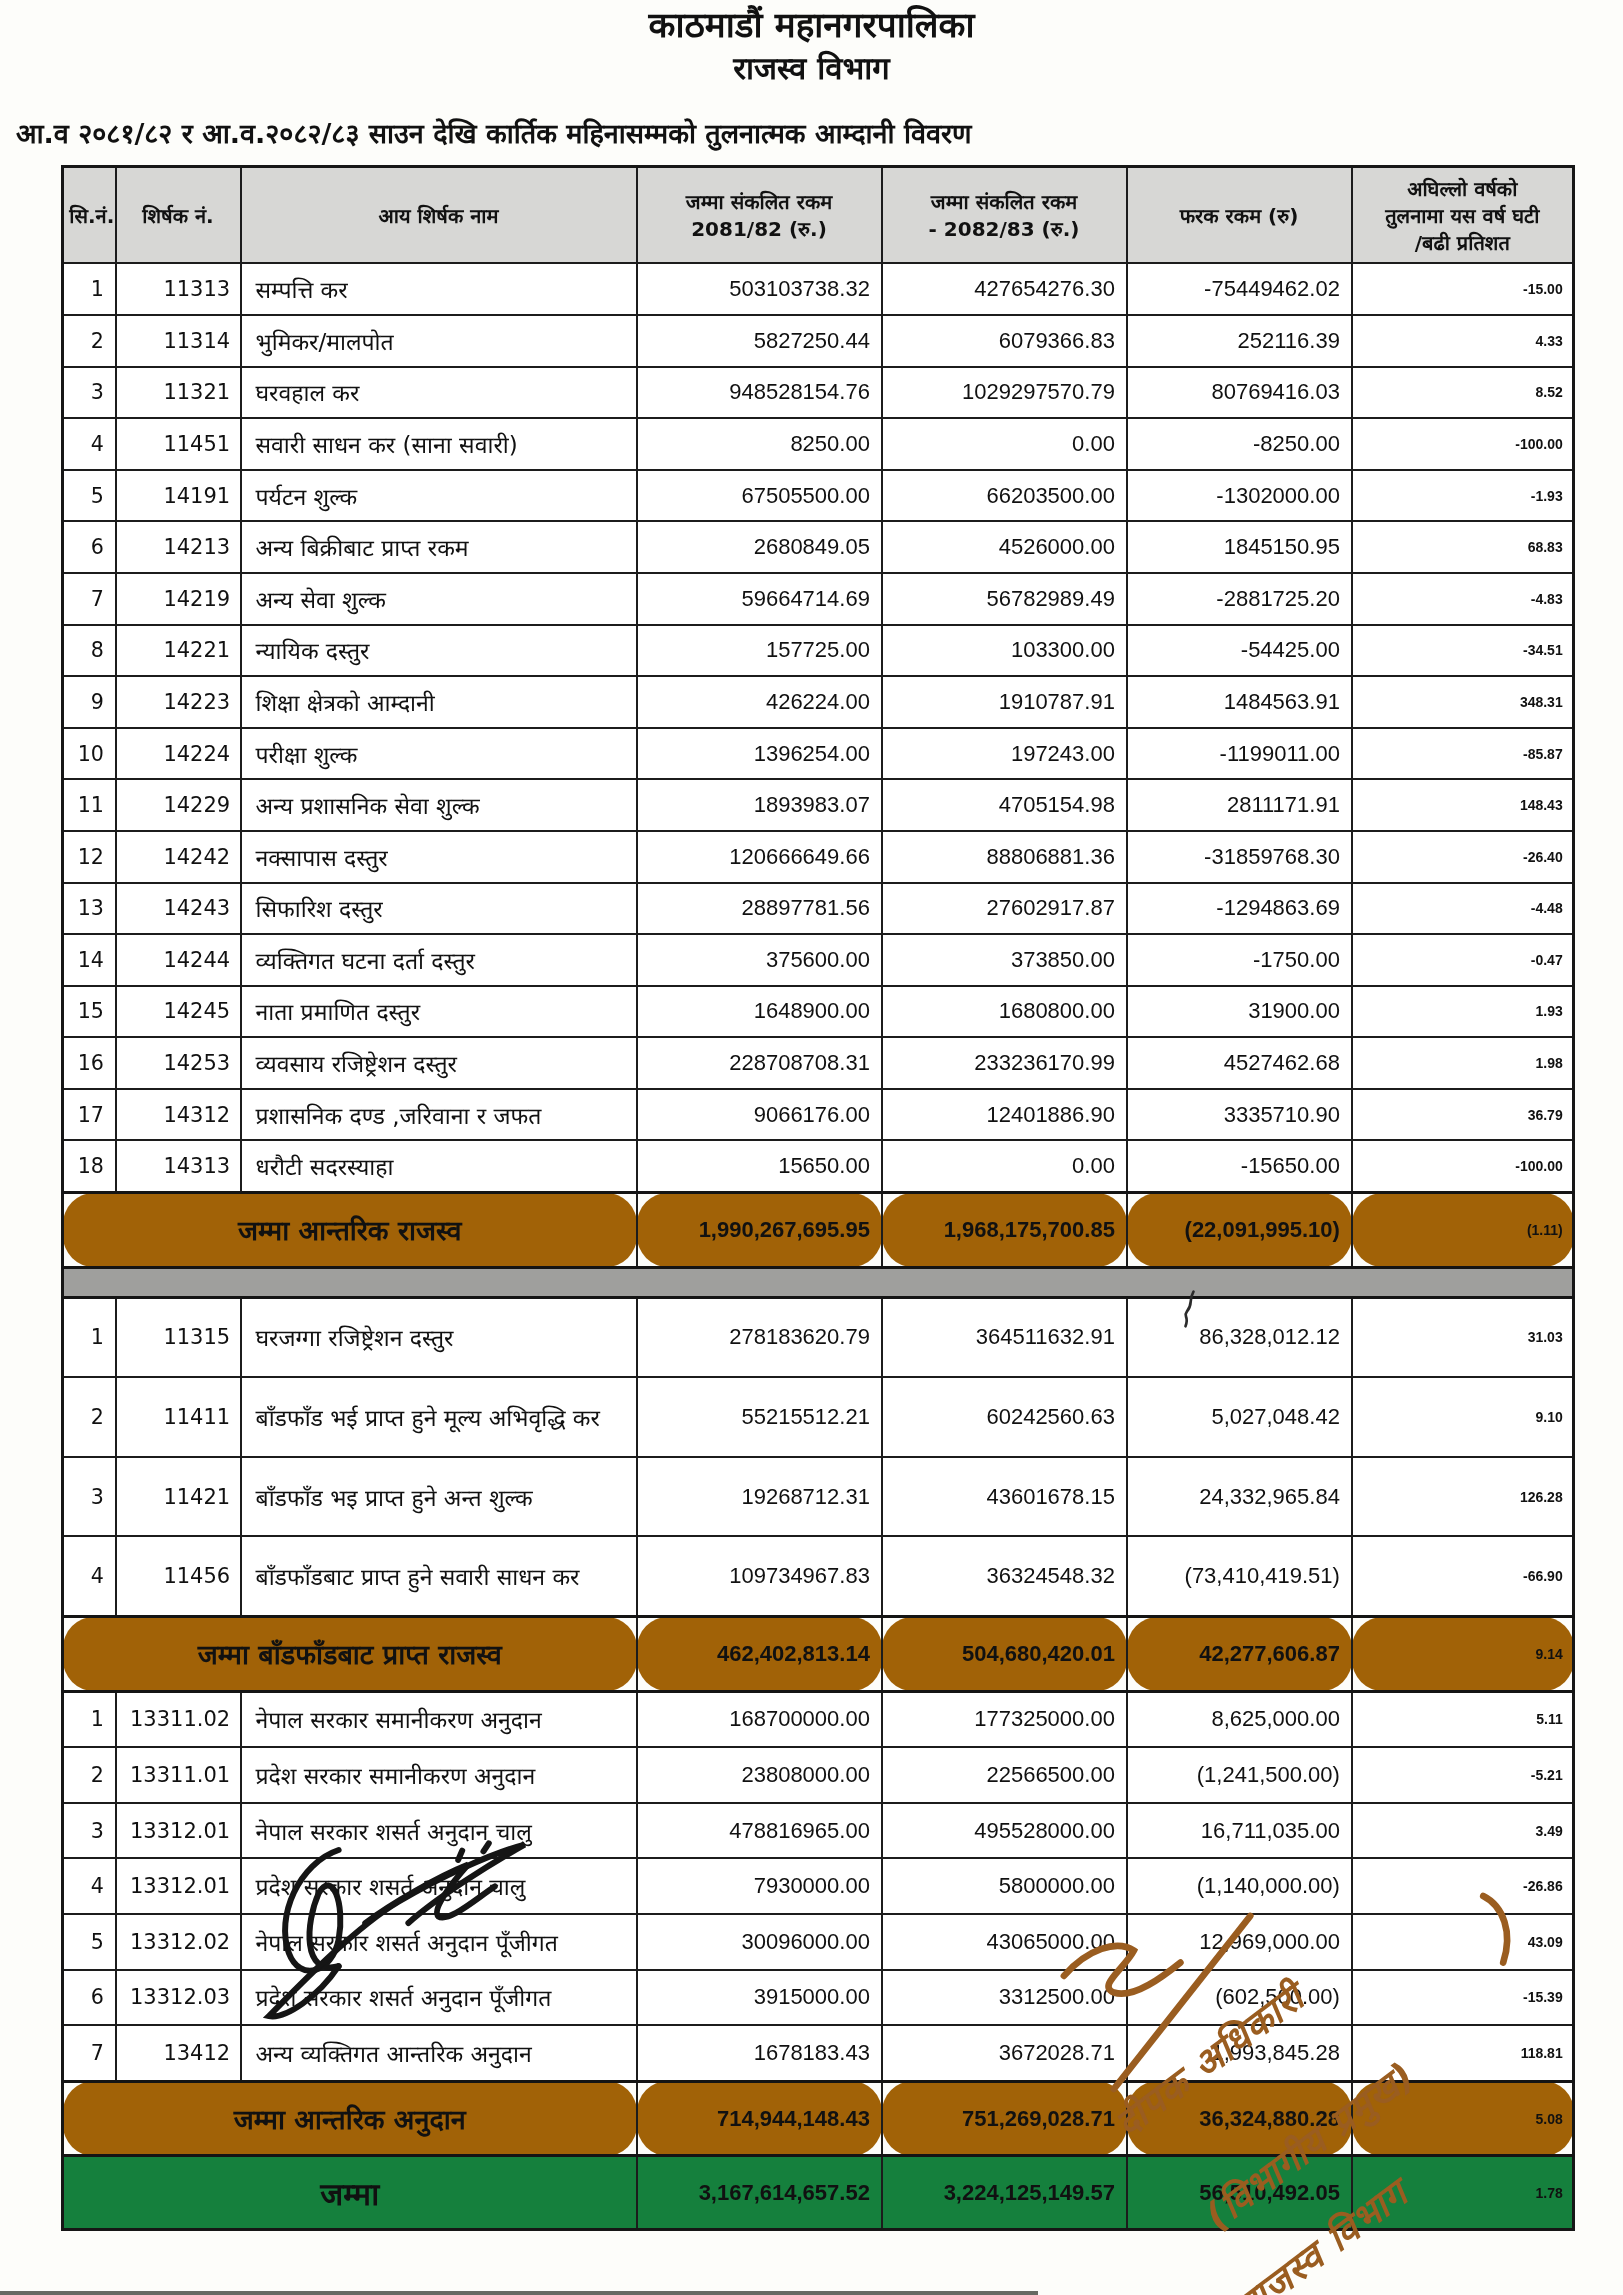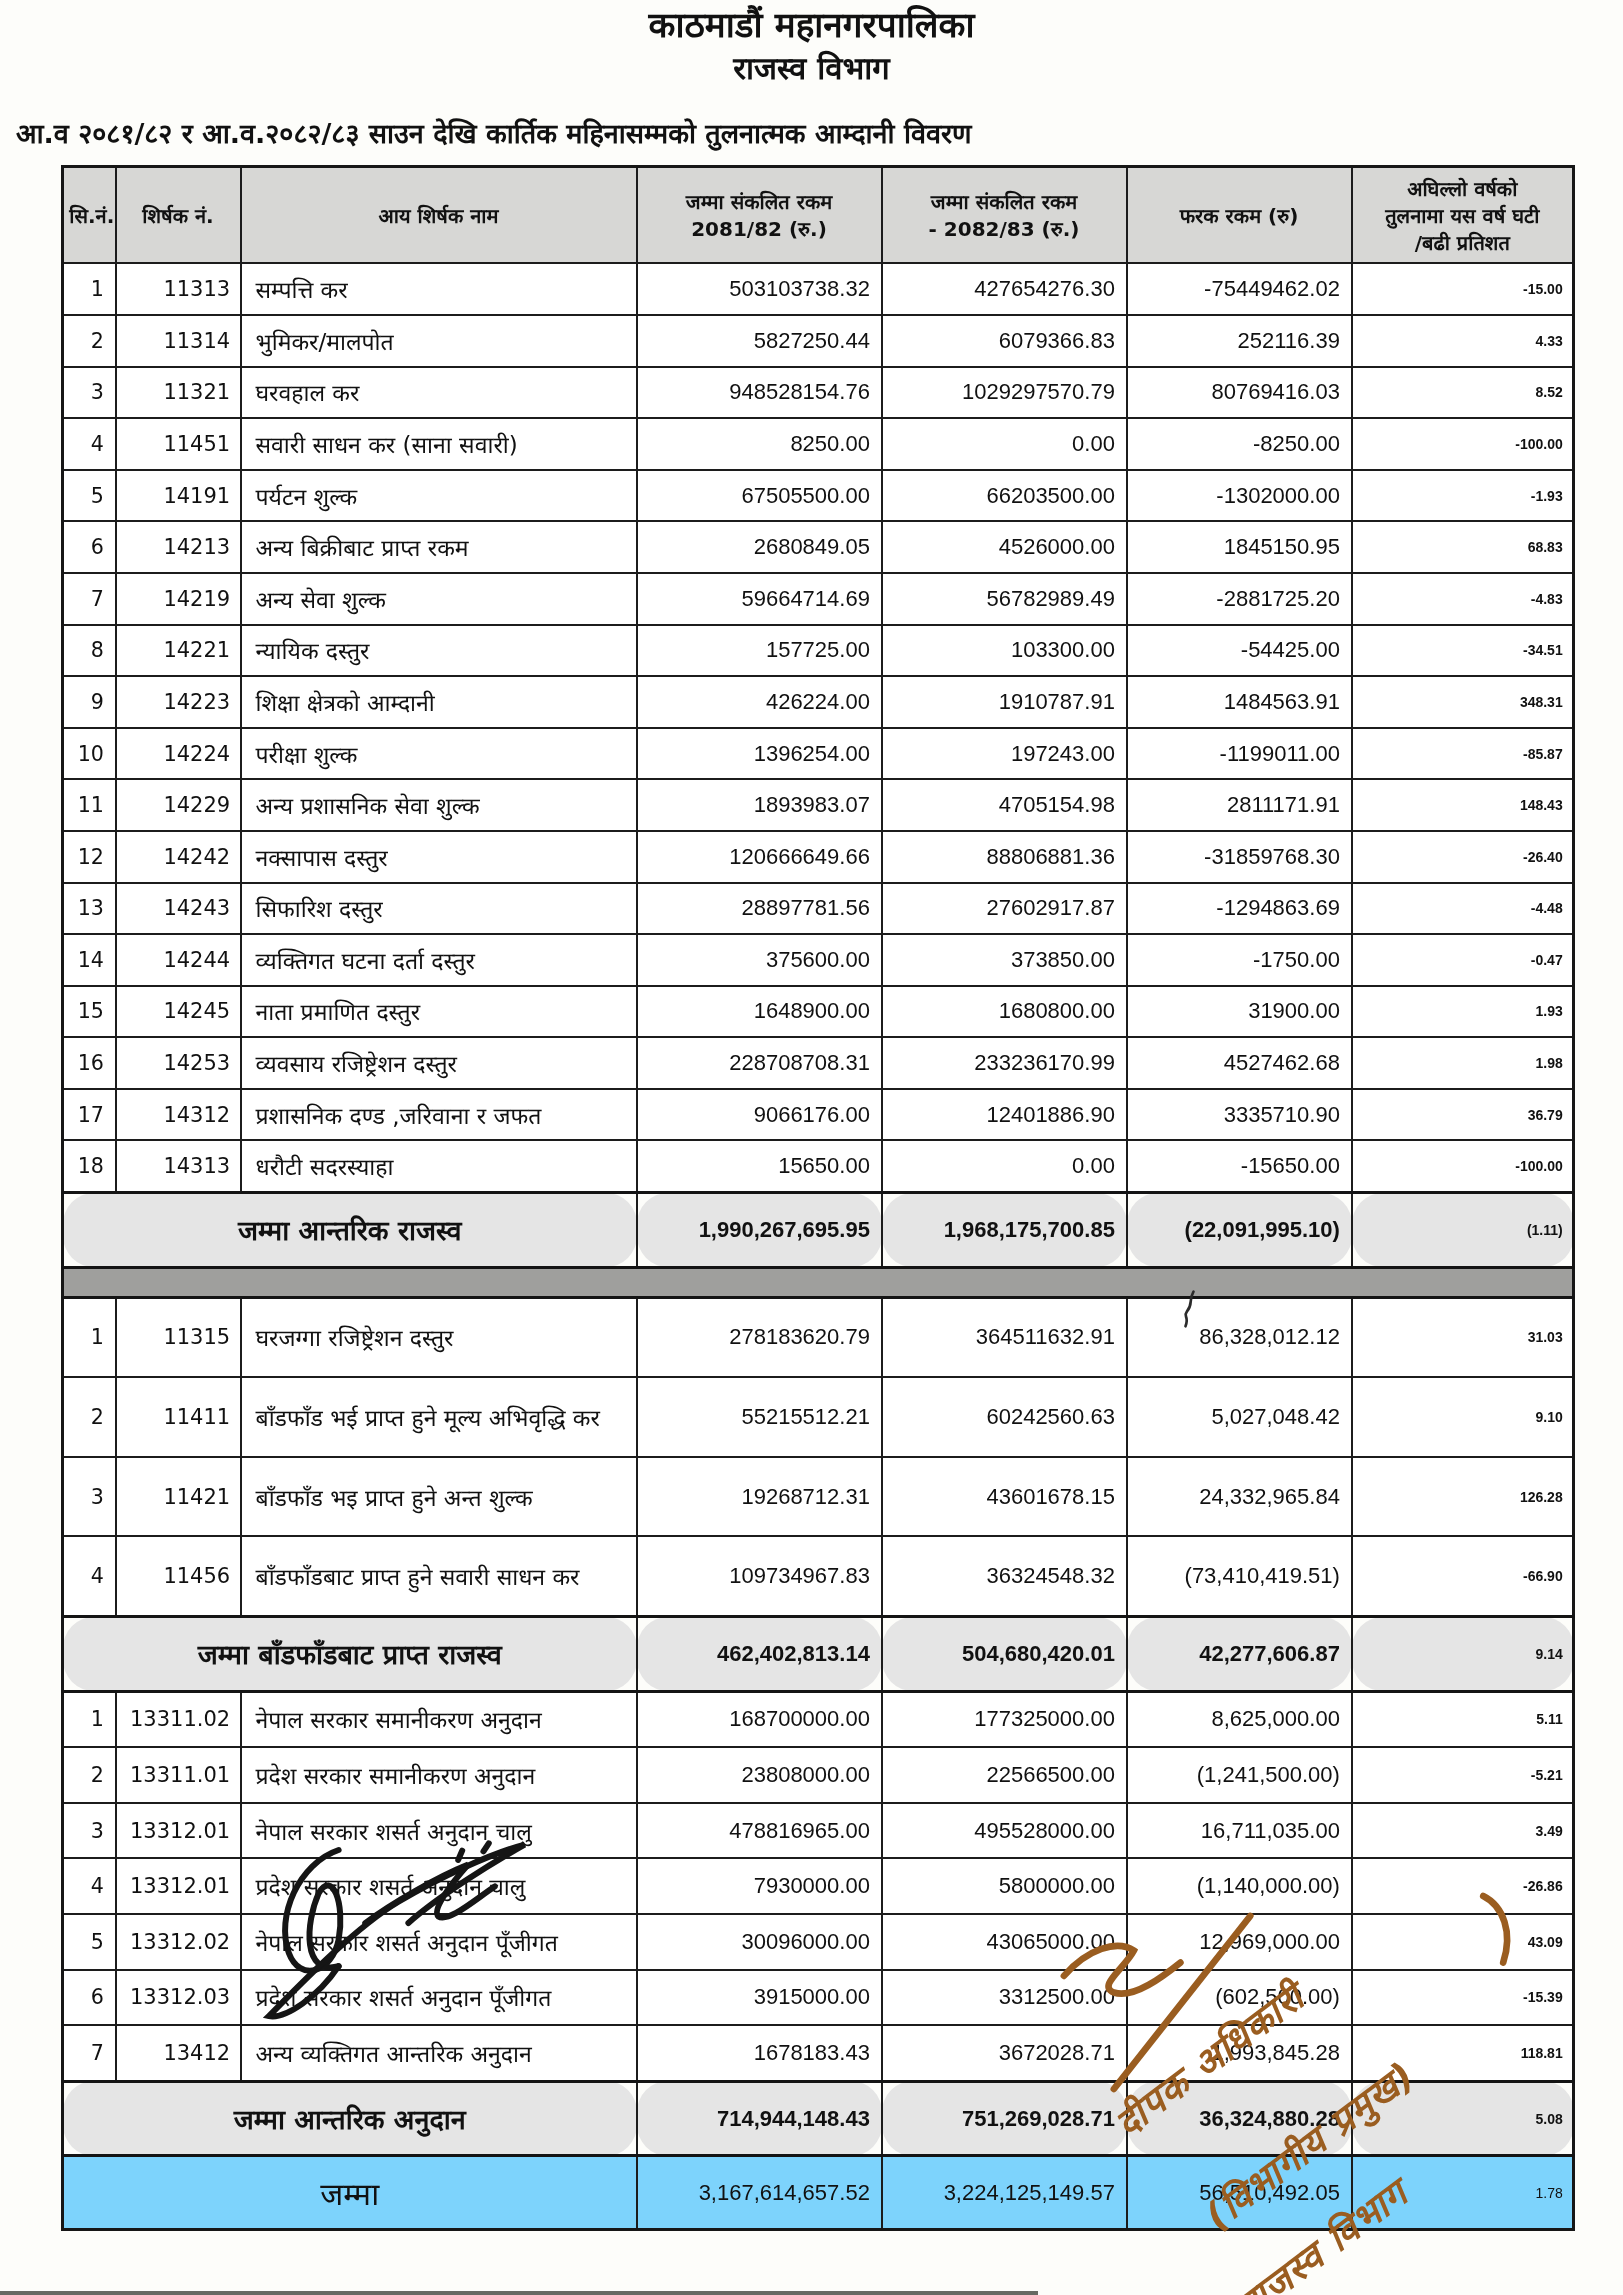--- a/index.html
+++ b/index.html
@@ -37,25 +37,25 @@
   td{font-size:22px;padding:5.3px 6.7px;background:#fff;}
   td.c-sn{text-align:right;padding-right:10.6px;font-size:20.6px;}
   td.c-code{text-align:right;padding-right:9.3px;font-size:21px;}
   td.c-name{text-align:left;padding-left:14px;font-size:23px;}
   td.c-num{text-align:right;padding-right:10.6px;font-family:"Liberation Sans",sans-serif;}
   td.c-pct{text-align:right;padding-right:9.3px;font-weight:bold;font-size:14px;font-family:"Liberation Sans",sans-serif;}
   tr.sec-0 td{height:39px;}
   tr.sec-1 td{height:67px;}
   tr.sec-2 td{height:43px;}
   tr.total-row td{
-    background:#e5e5e5;font-weight:bold;height:61px;
+    background:#a16207;font-weight:bold;height:61px;
     border-top:3.3px solid #141414;border-bottom:3.3px solid #141414;border-radius:31px;
   }
   td.total-label{text-align:center;font-size:27px;}
-  tr.grand-row td{background:#7dd3fc;font-weight:normal;height:60px;border-top:3.3px solid #141414;}
+  tr.grand-row td{background:#15803d;font-weight:bold;height:60px;border-top:3.3px solid #141414;}
   tr.grand-row td.total-label{font-size:31px;}
   tr.sep-row td{background:#9f9f9d;height:27px;padding:0;border-top:3.3px solid #141414;border-bottom:3.3px solid #141414;}
 
   .signature{position:absolute;left:239px;top:1823px;}
   .hand-note{position:absolute;left:1024px;top:1876px;width:599px;height:426px;}
   .hand-note .stroke-layer{position:absolute;left:0;top:0;}
   .note-line{
     position:absolute;display:block;white-space:nowrap;
     font-style:italic;font-weight:bold;
     transform:rotate(-37deg);transform-origin:left bottom;

